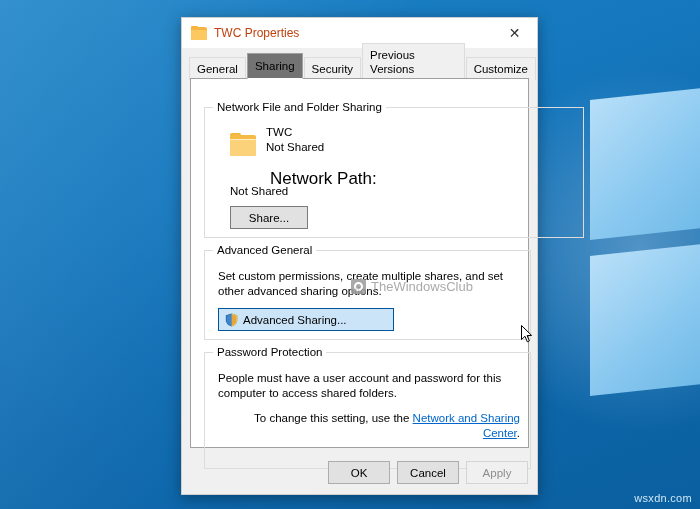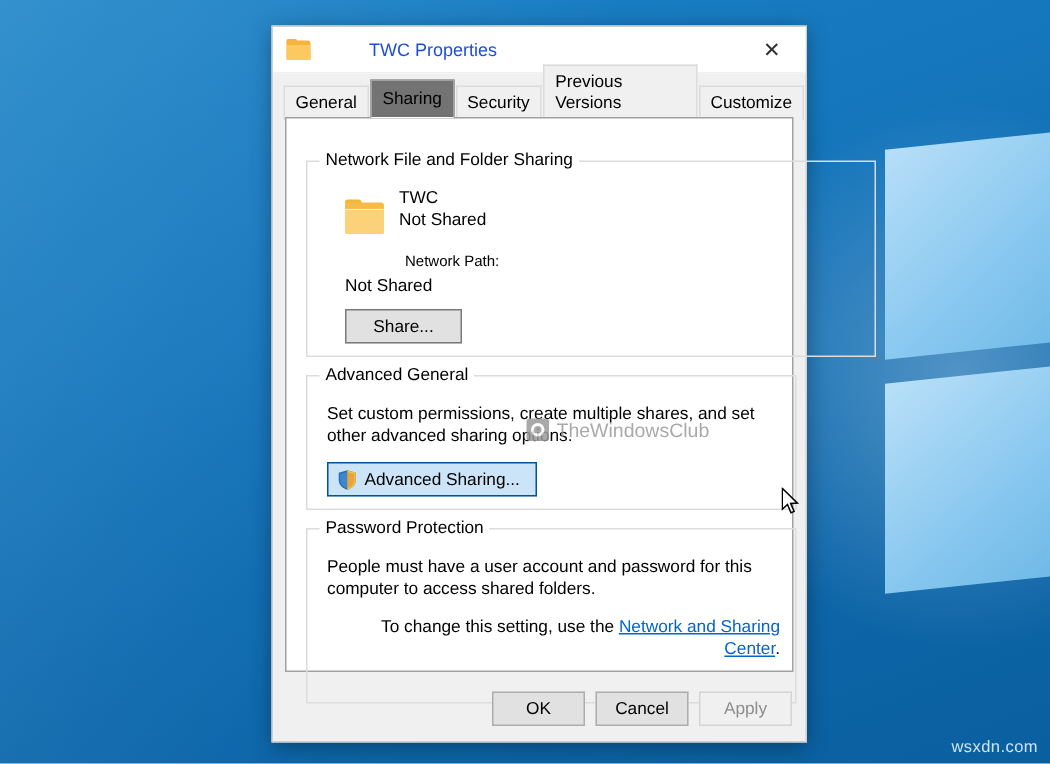--- a/index.html
+++ b/index.html
@@ -95,22 +95,21 @@
     border-radius: 1px 1px 0 0;
   }
   #title-icon .folder-front {
     position: absolute; left: 0; top: 4px;
     width: 16px; height: 10px;
     background: #fbc95f;
     border-radius: 1px;
   }
   #title-text {
     font-size: 12px;
-    color: #1d4ed8;
-    margin-left: 32px;
+    color: #c2410c;
   }
   #close-btn {
     position: absolute;
     right: 0; top: 0;
     width: 45px; height: 30px;
     display: flex; align-items: center; justify-content: center;
     color: #333;
     font-size: 14px;
     line-height: 1;
   }
@@ -196,21 +195,21 @@
     position: absolute; left: 0; top: 2px;
     width: 26px; height: 20px; background: #f4bb46; border-radius: 1px 2px 2px 2px;
   }
   .big-folder .bf-front {
     position: absolute; left: 0; top: 6px;
     width: 26px; height: 16px; background: #fbd27a; border-radius: 1px;
     border-top: 1px solid #fff0c8;
   }
   .folder-texts { font-size: 11.5px; line-height: 15px; }
 
-  .np-label { position: absolute; left: 25px; top: 61px; font-size: 10px; padding-left: 40px; }
+  .np-label { position: absolute; left: 25px; top: 61px; font-size: 17px; padding-left: 40px; }
   .np-value { position: absolute; left: 25px; top: 77px; font-size: 11.5px; }
 
   .btn {
     border: 1px solid #adadad;
     background: #e1e1e1;
     font-size: 11.5px;
     font-family: "Liberation Sans", sans-serif;
     color: #000;
     box-sizing: border-box;
     display: flex;
@@ -236,21 +235,21 @@
     left: 13px;
     top: 18px;
     width: 300px;
     font-size: 11.5px;
     line-height: 15px;
   }
   #adv-btn {
     position: absolute;
     left: 13px;
     top: 57px;
-    width: 140px;
+    width: 176px;
     height: 23px;
     border: 1px solid #005499;
     background: #cce4f7;
     justify-content: flex-start;
     padding-left: 6px;
     gap: 5px;
   }
   #adv-btn .shield {
     width: 13px; height: 14px;
     position: relative;

